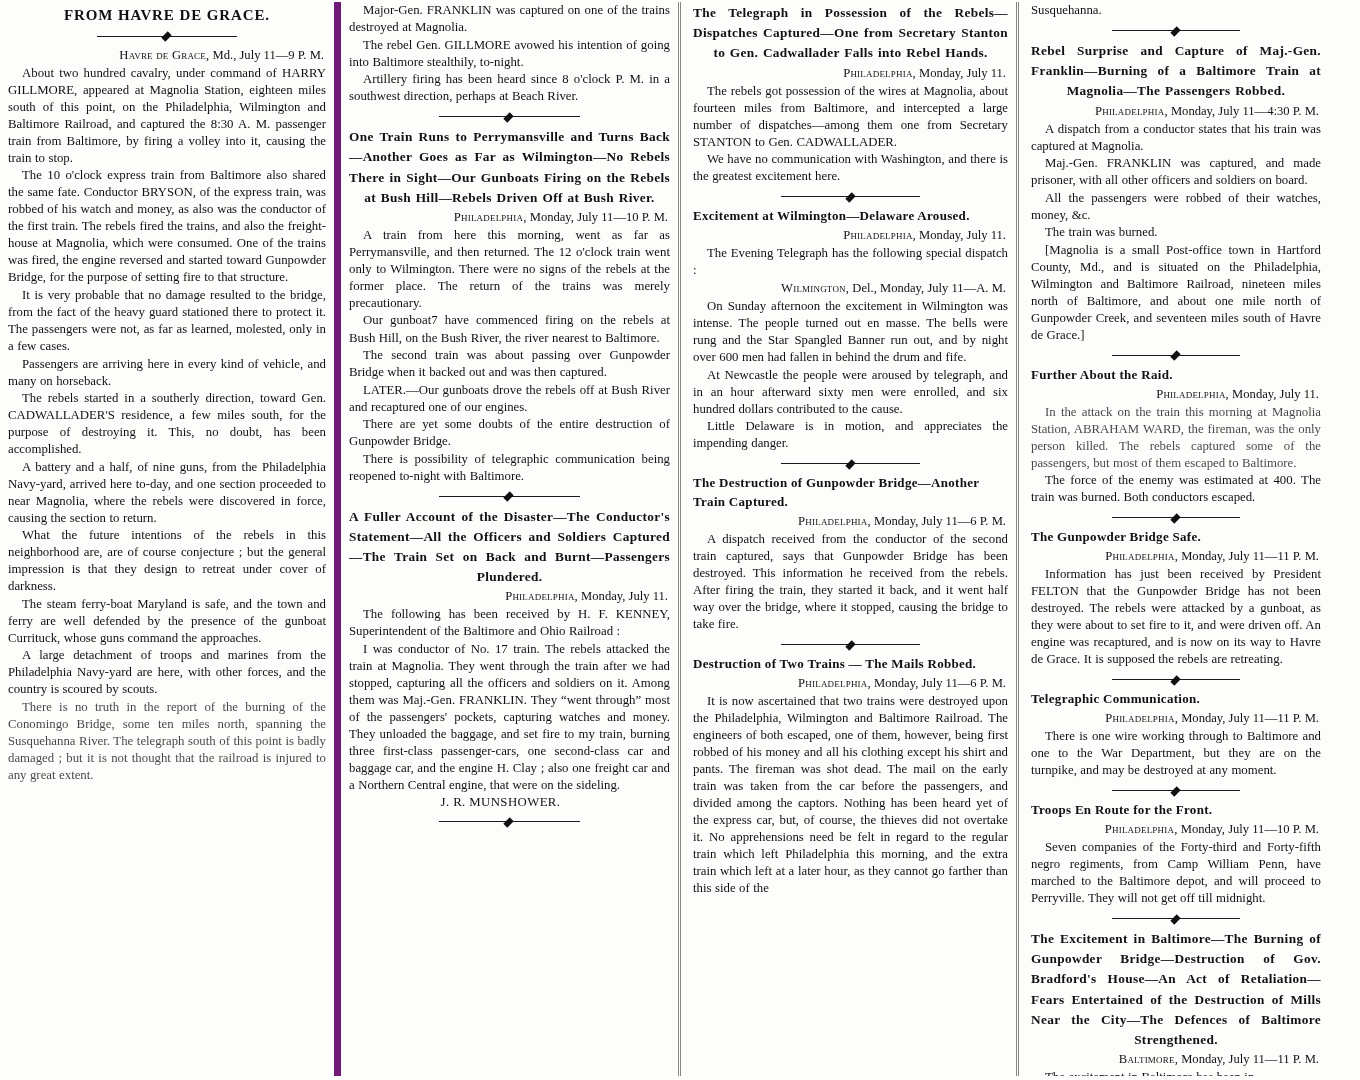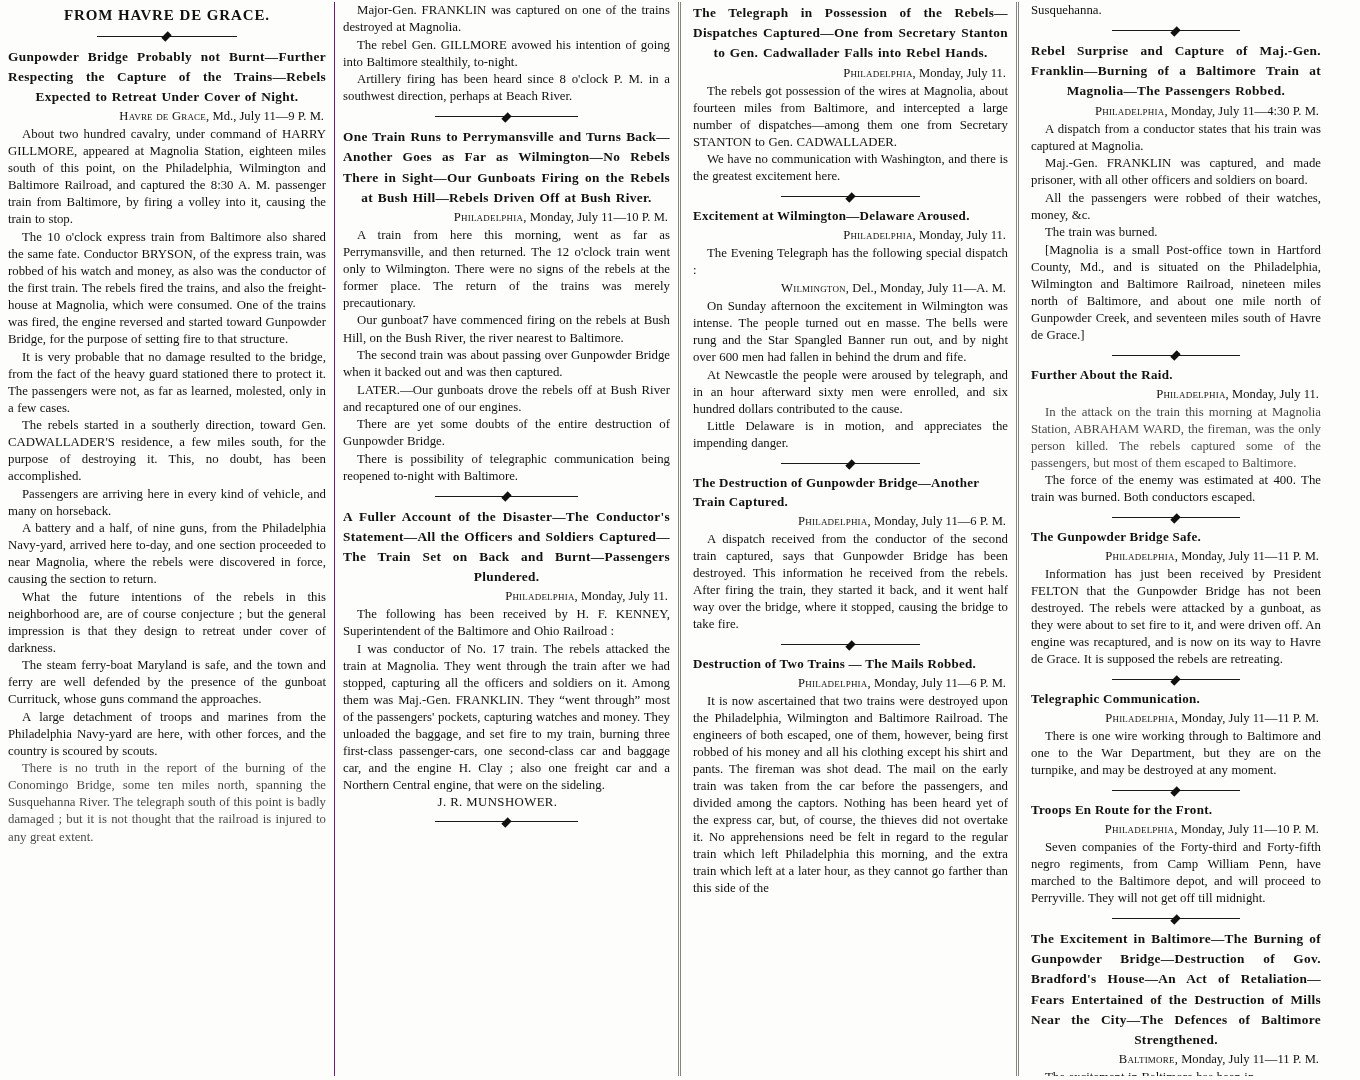--- a/index.html
+++ b/index.html
@@ -23,21 +23,21 @@
     box-sizing: border-box;
     padding: 2px 0 4px 0;
   }
   .col {
     box-sizing: border-box;
     position: relative;
     overflow: hidden;
     padding: 0 8px;
   }
   .col-1 { width: 334px; }
-  .col-2 { width: 344px; border-left: 1px solid #701a75; }
+  .col-2 { width: 344px; border-left: 7px solid #701a75; }
   .col-3 { width: 338px; border-left: 3px double #86867f; padding-left: 12px;}
   .col-4 { width: 313px; border-left: 3px double #86867f; padding-left: 12px;}
 
   
   .hl-main {
     font-family: "Liberation Serif", serif;
     font-weight: bold;
     font-size: 15px;
     letter-spacing: 0.9px;
     text-align: center;
@@ -117,29 +117,28 @@
   .fade { opacity: 0.78; }
 </style>
 </head>
 <body>
 
 <div class="page">
 
   <div class="col col-1">
     <div class="hl-main">FROM HAVRE DE GRACE.</div>
     <div class="dinkus short"></div>
-    <div class="hl-sub flush">Gunpowder Bridge Probably not Burnt—Further Respecting the Capture of the Trains—Rebels Expected to Retreat Under Cover of Night.</div>
     <div class="dateline">
       <span class="sc">Havre de Grace,</span><span> Md., July 11—9 P. M.</span>
     </div>
     <p class="body">About two hundred cavalry, under command of HARRY GILLMORE, appeared at Magnolia Station, eighteen miles south of this point, on the Philadelphia, Wilmington and Baltimore Railroad, and captured the 8:30 A. M. passenger train from Baltimore, by firing a volley into it, causing the train to stop.</p>
     <p class="body">The 10 o'clock express train from Baltimore also shared the same fate. Conductor BRYSON, of the express train, was robbed of his watch and money, as also was the conductor of the first train. The rebels fired the trains, and also the freight-house at Magnolia, which were consumed. One of the trains was fired, the engine reversed and started toward Gunpowder Bridge, for the purpose of setting fire to that structure.</p>
     <p class="body">It is very probable that no damage resulted to the bridge, from the fact of the heavy guard stationed there to protect it. The passengers were not, as far as learned, molested, only in a few cases.</p>
+    <p class="body">Passengers are arriving here in every kind of vehicle, and many on horseback.</p>
     <p class="body">The rebels started in a southerly direction, toward Gen. CADWALLADER'S residence, a few miles south, for the purpose of destroying it. This, no doubt, has been accomplished.</p>
-    <p class="body">Passengers are arriving here in every kind of vehicle, and many on horseback.</p>
     <p class="body">A battery and a half, of nine guns, from the Philadelphia Navy-yard, arrived here to-day, and one section proceeded to near Magnolia, where the rebels were discovered in force, causing the section to return.</p>
     <p class="body">What the future intentions of the rebels in this neighborhood are, are of course conjecture ; but the general impression is that they design to retreat under cover of darkness.</p>
     <p class="body">The steam ferry-boat Maryland is safe, and the town and ferry are well defended by the presence of the gunboat Currituck, whose guns command the approaches.</p>
     <p class="body">A large detachment of troops and marines from the Philadelphia Navy-yard are here, with other forces, and the country is scoured by scouts.</p>
     <p class="body fade">There is no truth in the report of the burning of the Conomingo Bridge, some ten miles north, spanning the Susquehanna River. The telegraph south of this point is badly damaged ; but it is not thought that the railroad is injured to any great extent.</p>
   </div>
 
   <div class="col col-2">
     <p class="body">Major-Gen. FRANKLIN was captured on one of the trains destroyed at Magnolia.</p>
     <p class="body">The rebel Gen. GILLMORE avowed his intention of going into Baltimore stealthily, to-night.</p>

